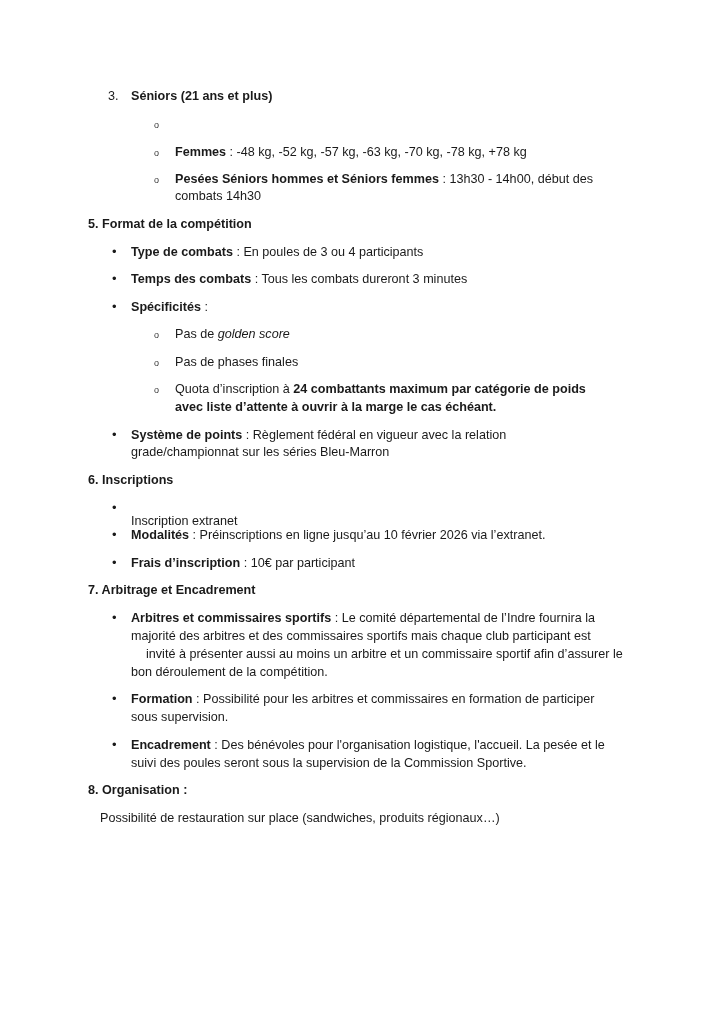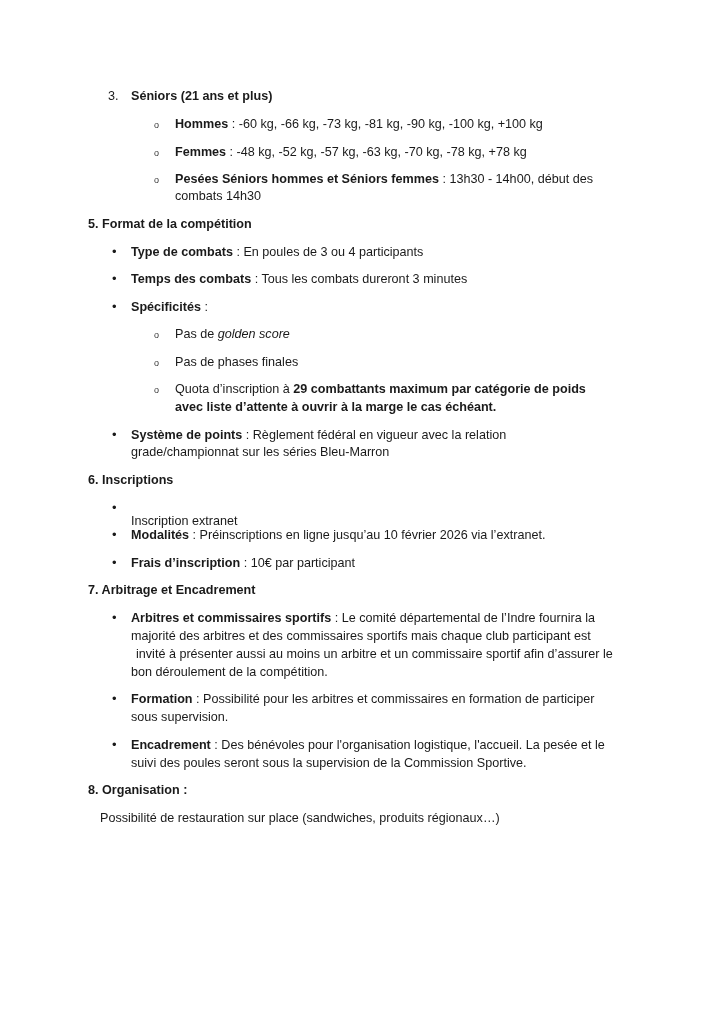--- a/index.html
+++ b/index.html
@@ -18,21 +18,20 @@
   </style>
 </head>
 <body>
 
 <div class="page">
 
   <span class="marker" style="left:108px;top:88px;">3.</span>
   <span class="line b" style="left:131px;top:88px;">Séniors (21 ans et plus)</span>
 
   <span class="marker circle" style="left:154px;top:117px;">o</span>
-  <span class="line" style="left:175px;top:116px;"><span class="b">Hommes</span><span> : -60 kg, -66 kg, -73 kg, -81 kg, -90 kg, -100 kg, +100 kg</span></span>
 
   <span class="marker circle" style="left:154px;top:145px;">o</span>
   <span class="line" style="left:175px;top:144px;"><span class="b">Femmes</span><span> : -48 kg, -52 kg, -57 kg, -63 kg, -70 kg, -78 kg, +78 kg</span></span>
 
   <span class="marker circle" style="left:154px;top:172px;">o</span>
   <span class="line" style="left:175px;top:171px;"><span class="b">Pesées Séniors hommes et Séniors femmes</span><span> : 13h30 - 14h00, début des</span></span>
   <span class="line" style="left:175px;top:188px;">combats 14h30</span>
 
   <span class="line h" style="left:88px;top:216px;">5. Format de la compétition</span>
 
@@ -45,21 +44,21 @@
   <span class="marker bullet" style="left:112px;top:299px;">•</span>
   <span class="line" style="left:131px;top:299px;"><span class="b">Spécificités</span><span> :</span></span>
 
   <span class="marker circle" style="left:154px;top:327px;">o</span>
   <span class="line" style="left:175px;top:326px;"><span>Pas de </span><span class="i">golden score</span></span>
 
   <span class="marker circle" style="left:154px;top:355px;">o</span>
   <span class="line" style="left:175px;top:354px;">Pas de phases finales</span>
 
   <span class="marker circle" style="left:154px;top:382px;">o</span>
-  <span class="line" style="left:175px;top:381px;"><span>Quota d’inscription à </span><span class="b">29 combattants maximum par catégorie de poids</span></span>
+  <span class="line" style="left:175px;top:381px;"><span>Quota d’inscription à </span><span class="b">24 combattants maximum par catégorie de poids</span></span>
   <span class="line b" style="left:175px;top:399px;">avec liste d’attente à ouvrir à la marge le cas échéant.</span>
 
   <span class="marker bullet" style="left:112px;top:427px;">•</span>
   <span class="line" style="left:131px;top:444px;">grade/championnat sur les séries Bleu-Marron</span>
   <span class="line" style="left:131px;top:427px;"><span class="b">Système de points</span><span> : Règlement fédéral en vigueur avec la relation</span></span>
 
   <span class="line h" style="left:88px;top:472px;">6. Inscriptions</span>
 
   <span class="marker bullet" style="left:112px;top:500px;">•</span>
   <span class="line" style="left:131px;top:500px;margin-top:13px;">Inscription extranet</span>
@@ -68,21 +67,21 @@
   <span class="line" style="left:131px;top:527px;"><span class="b">Modalités</span><span> : Préinscriptions en ligne jusqu’au 10 février 2026 via l’extranet.</span></span>
 
   <span class="marker bullet" style="left:112px;top:555px;">•</span>
   <span class="line" style="left:131px;top:555px;"><span class="b">Frais d’inscription</span><span> : 10€ par participant</span></span>
 
   <span class="line h" style="left:88px;top:582px;">7. Arbitrage et Encadrement</span>
 
   <span class="marker bullet" style="left:112px;top:610px;">•</span>
   <span class="line" style="left:131px;top:610px;"><span class="b">Arbitres et commissaires sportifs</span><span> : Le comité départemental de l’Indre fournira la</span></span>
   <span class="line" style="left:131px;top:628px;">majorité des arbitres et des commissaires sportifs mais chaque club participant est</span>
-  <span class="line" style="left:136px;top:646px;">invité à présenter aussi au moins un arbitre et un commissaire sportif afin d’assurer le</span>
+  <span class="line" style="left:146px;top:646px;">invité à présenter aussi au moins un arbitre et un commissaire sportif afin d’assurer le</span>
   <span class="line" style="left:131px;top:664px;">bon déroulement de la compétition.</span>
 
   <span class="marker bullet" style="left:112px;top:691px;">•</span>
   <span class="line" style="left:131px;top:691px;"><span class="b">Formation</span><span> : Possibilité pour les arbitres et commissaires en formation de participer</span></span>
   <span class="line" style="left:131px;top:709px;">sous supervision.</span>
 
   <span class="marker bullet" style="left:112px;top:737px;">•</span>
   <span class="line" style="left:131px;top:737px;"><span class="b">Encadrement</span><span> : Des bénévoles pour l'organisation logistique, l'accueil. La pesée et le</span></span>
   <span class="line" style="left:131px;top:755px;">suivi des poules seront sous la supervision de la Commission Sportive.</span>
 

